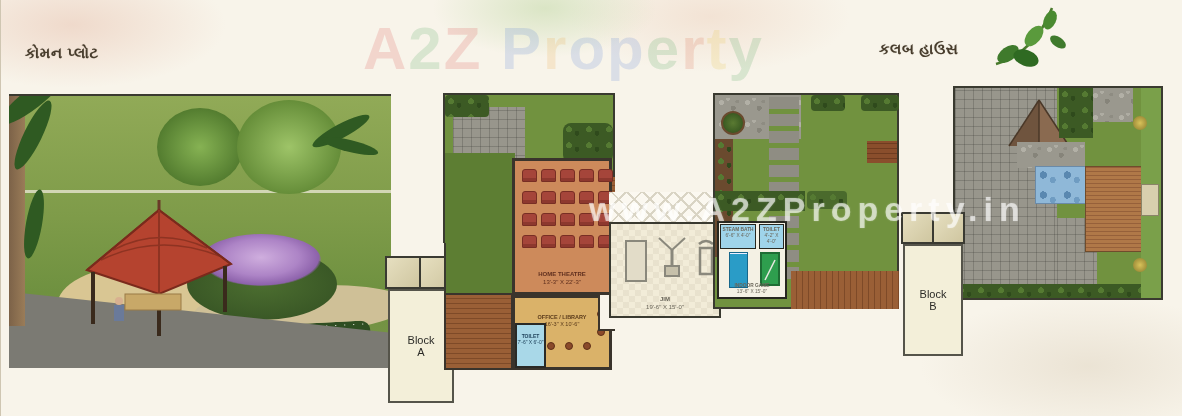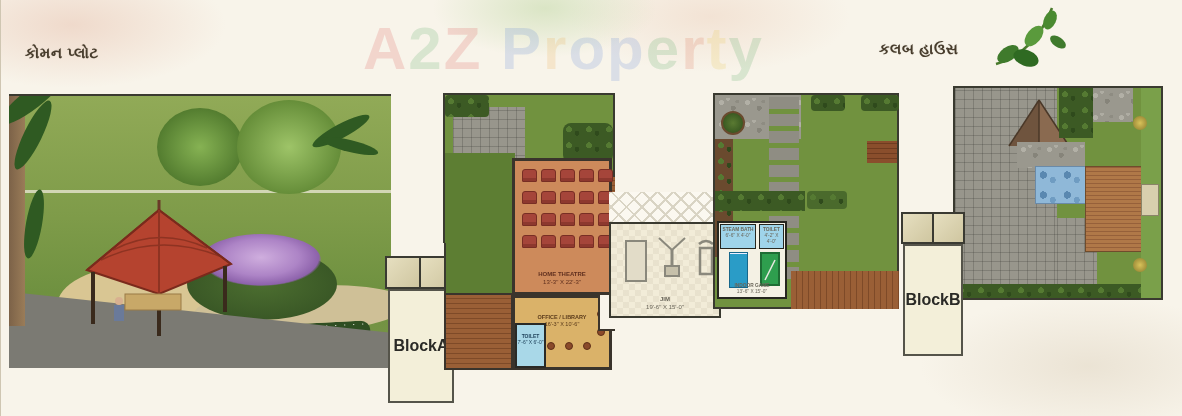--- a/index.html
+++ b/index.html
@@ -55,22 +55,22 @@
      radial-gradient(circle 5px at 30% 40%,#557a32 60%,transparent 63%),
      radial-gradient(circle 4px at 70% 65%,#2f4a1c 60%,transparent 63%);background-size:20px 16px;border-radius:4px;}
   .deck-h{background:repeating-linear-gradient(0deg,#9a5f36 0 4px,#7e4a28 4px 5px);}
   .deck-v{background:repeating-linear-gradient(90deg,#9a5f36 0 5px,#7e4a28 5px 6px);}
   .room-label{position:absolute;left:0;right:0;text-align:center;color:#5a3a26;font-weight:bold;line-height:1.25;}
   .room-label .dims{font-weight:normal;}
   .blockbox{background:#f3efd9;border:2px solid #55544a;box-sizing:border-box;}
   .liftboxes{display:flex;background:#ded6b4;border:2px solid #3a3a32;box-sizing:border-box;}
   .liftboxes .cell{flex:1;border-right:2px solid #3a3a32;background:linear-gradient(135deg,#e6dfc0,#cfc6a0);}
   .liftboxes .cell:last-child{border-right:none;}
-  .block-label{display:flex;flex-direction:row;align-items:center;justify-content:center;height:100%;
-     font-size:16px;font-weight:bold;color:#2a2a26;}
+  .block-label{display:flex;flex-direction:column;align-items:center;justify-content:center;height:100%;
+     font-size:11px;font-weight:normal;color:#2a2a26;}
   
   #theatre{left:511px;top:158px;width:100px;height:137px;background:#cd8a5b;border:3px solid #3a342c;box-sizing:border-box;}
   #theatre-seats{display:grid;grid-template-columns:repeat(5,1fr);gap:9px 4px;padding:8px 7px 0 7px;}
   .seat{width:13px;height:11px;background:#a5453a;border:1px solid #782e24;border-radius:3px 3px 1px 1px;box-shadow:inset 0 -3px 0 #8d382e;}
   #theatre .room-label{bottom:6px;font-size:6px;color:#5f2f1e;}
   
   #office{left:511px;top:295px;width:100px;height:75px;background:#dab269;border:3px solid #3a342c;box-sizing:border-box;}
   #office .room-label{top:16px;font-size:5.5px;color:#5a3a1a;}
   .chair-dot{position:absolute;width:6px;height:6px;border-radius:50%;background:#8a4a2a;border:1px solid #5f3018;}
   #toilet-main{left:514px;top:323px;width:31px;height:45px;background:#a9d8e8;border:2px solid #2a2a26;box-sizing:border-box;z-index:6;}
@@ -310,14 +310,15 @@
     <div class="abs" style="left:130px;top:78px;width:58px;height:84px;background:repeating-linear-gradient(0deg,#b07848 0 3px,#96603a 3px 4px);border:1px solid #6f4c2c;"></div>
     <div class="abs rubble" style="left:108px;top:0;width:70px;height:34px;"></div>
     <div class="abs hedge" style="left:104px;top:0;width:34px;height:50px;border-radius:0;"></div>
     <div class="abs hedge" style="left:0;top:196px;width:206px;height:14px;border-radius:0;"></div>
     <div class="abs" style="left:186px;top:0;width:20px;height:210px;background:#7aa04a;"></div>
     <div class="abs" style="left:186px;top:96px;width:16px;height:30px;background:#d8cfae;border:1px solid #8a8468;"></div>
     <div class="abs" style="left:178px;top:28px;width:14px;height:14px;border-radius:50%;background:radial-gradient(#d8c25a,#8a7a2c);"></div>
     <div class="abs" style="left:178px;top:170px;width:14px;height:14px;border-radius:50%;background:radial-gradient(#d8c25a,#8a7a2c);"></div>
   </div>
 
+  <div id="url-watermark" class="abs">www.A2ZProperty.in</div>
 
 </div>
 
 </body></html>

